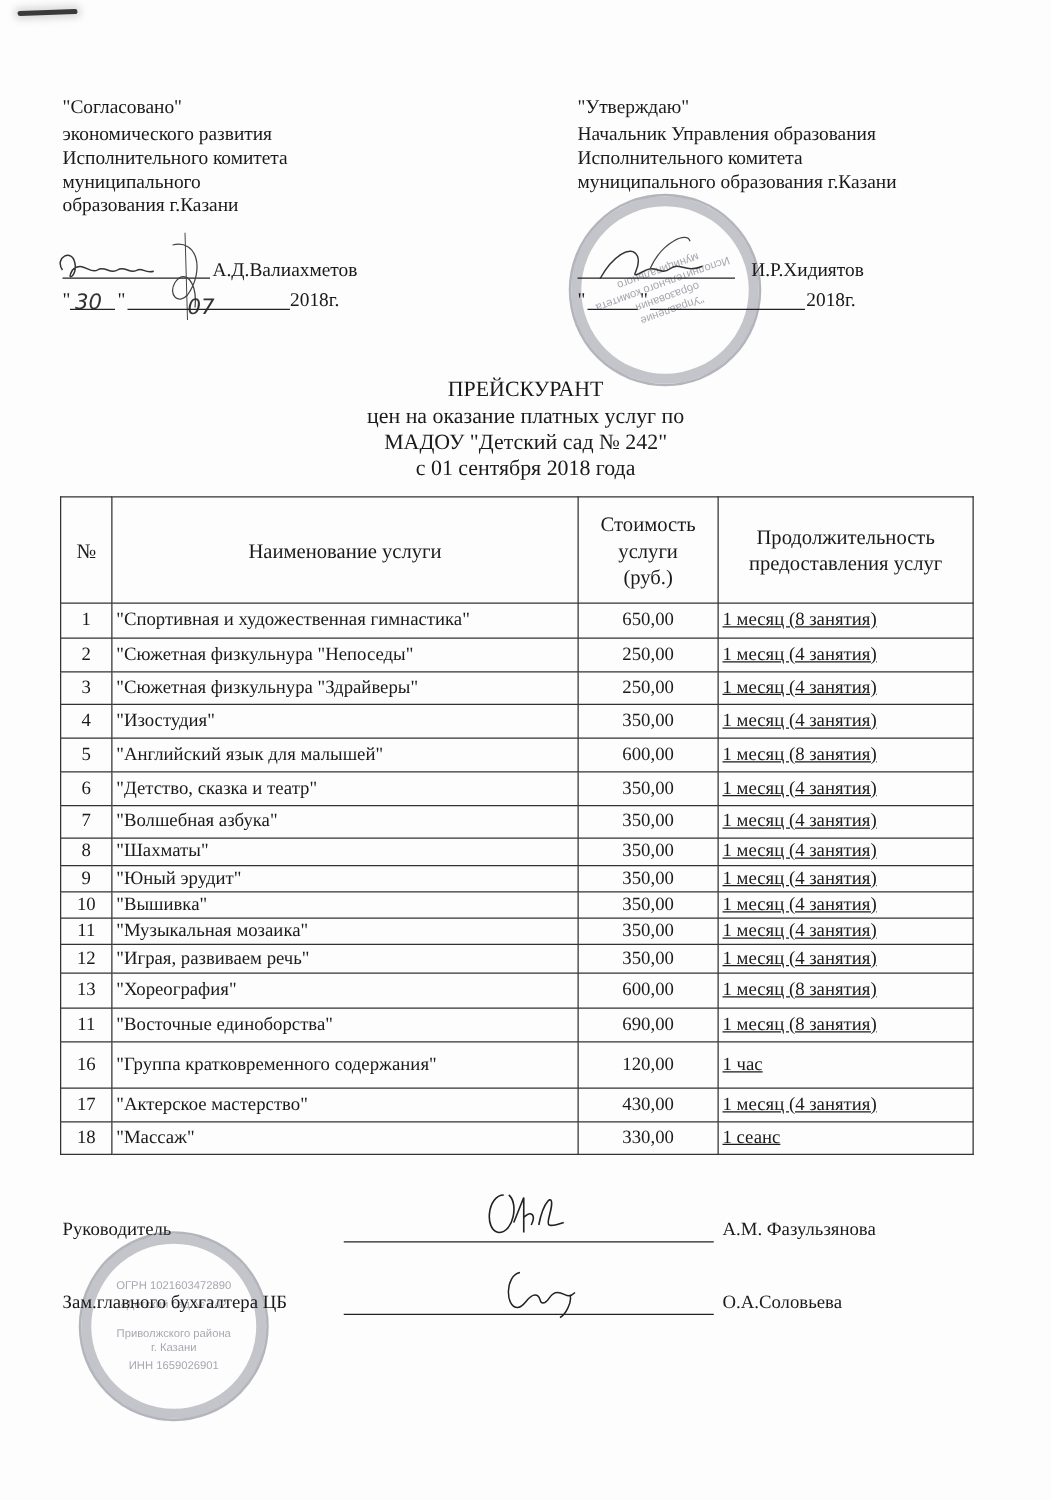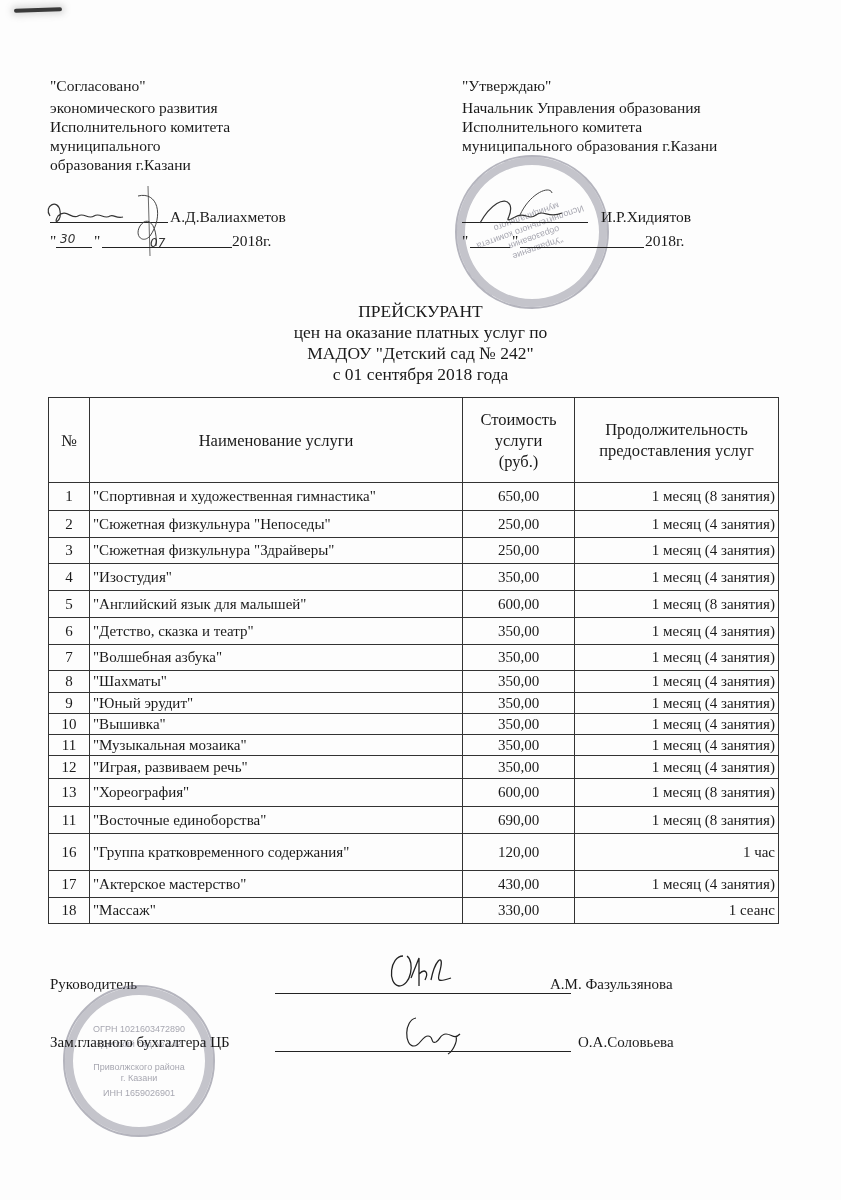--- a/index.html
+++ b/index.html
@@ -11,37 +11,37 @@
     }
     .abs { position: absolute; }
     .scan-mark {
       left: 14px; top: 8px; width: 48px; height: 4px;
       background: #3a3a3a; border-radius: 2px; transform: rotate(-2deg);
       box-shadow: 0 0 6px 3px rgba(120,120,120,0.25);
     }
     .block { font-size: 15.5px; line-height: 19px; }
     .block div { white-space: nowrap; }
     .sig-line { position: absolute; border-bottom: 1px solid #222; }
-    .date-fill { font-family: "DejaVu Sans", sans-serif; font-style: italic; font-size: 12px; color: #333; }
+    .date-fill { font-family: "DejaVu Sans", sans-serif; font-style: italic; font-size: 17px; color: #333; }
     .title { left: 0; width: 841px; text-align: center; font-size: 17.5px; line-height: 21px; }
     .title div { white-space: nowrap; }
     table.price {
       position: absolute; left: 48px; top: 397px;
       border-collapse: collapse; font-size: 15px;
       table-layout: fixed;
     }
     table.price td, table.price th {
       border: 1px solid #333; padding: 0 3px; white-space: nowrap; overflow: hidden;
       font-weight: normal;
     }
     table.price th { font-size: 16.5px; line-height: 21px; text-align: center; }
     td.num { text-align: center; }
     td.name { text-align: left; }
     td.price-cell { text-align: center; }
-    td.dur { text-align: right; }
+    td.dur { text-align: left; text-decoration: underline; }
     .footer { font-size: 15px; }
     .stamp {
       position: absolute; border-radius: 50%;
       border: 2px solid rgba(90,90,110,0.45);
       box-shadow: inset 0 0 0 7px rgba(255,255,255,0), inset 0 0 0 8px rgba(90,90,110,0.35);
     }
     .stamp-inner {
       position: absolute; left: 50%; top: 50%; transform: translate(-50%,-50%) rotate(-18deg);
       text-align: center; color: rgba(80,80,100,0.5); font-size: 9px; line-height: 11px;
       font-family: "Liberation Sans", sans-serif; white-space: nowrap;
@@ -239,21 +239,21 @@
         <td class="dur">1 сеанс</td>
       </tr>
   </tbody>
 </table>
 
 <div class="abs footer" style="left:50px; top:976px;">Руководитель</div>
 <div class="sig-line" style="left:275px; top:993px; width:296px;"></div>
 <svg class="signature" style="left:385px; top:950px;" width="70" height="45" viewBox="0 0 70 45">
   <path d="M18 6 C 5 6, 2 34, 14 36 C 26 36, 30 12, 22 6 M 26 28 L 34 8 L 34 36 M 34 24 C 40 18, 44 22, 40 30 M 46 30 C 50 10, 58 4, 56 16 C 54 28, 48 34, 66 28" fill="none" stroke="#222" stroke-width="1.3"></path>
 </svg>
-<div class="abs footer" style="left:550px; top:976px;">А.М. Фазульзянова</div>
+<div class="abs footer" style="left:578px; top:976px;">А.М. Фазульзянова</div>
 
 <div class="stamp" style="left:63px; top:985px; width:148px; height:148px;">
   <div class="stamp-inner" style="transform: translate(-50%,-50%);">
     <div>ОГРН 1021603472890</div>
     <div style="height:4px"></div>
     <div>«Детский сад № 242</div>
     <div style="height:12px"></div>
     <div>Приволжского района</div>
     <div>г. Казани</div>
     <div style="height:4px"></div>

